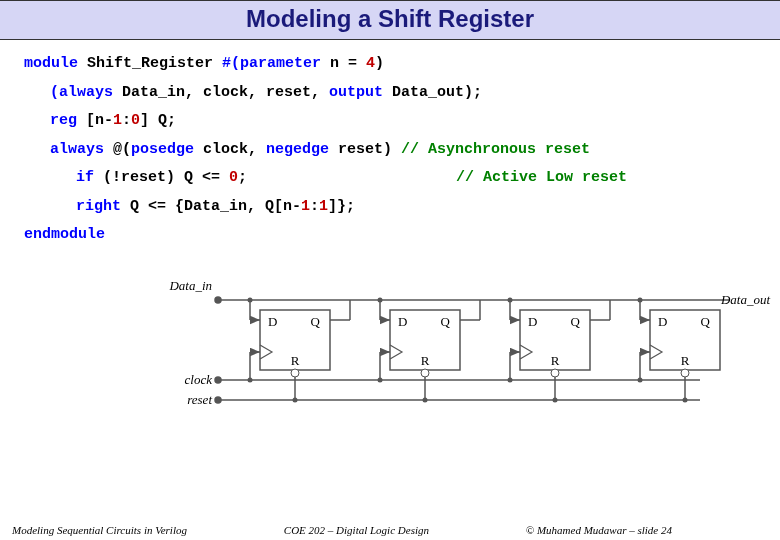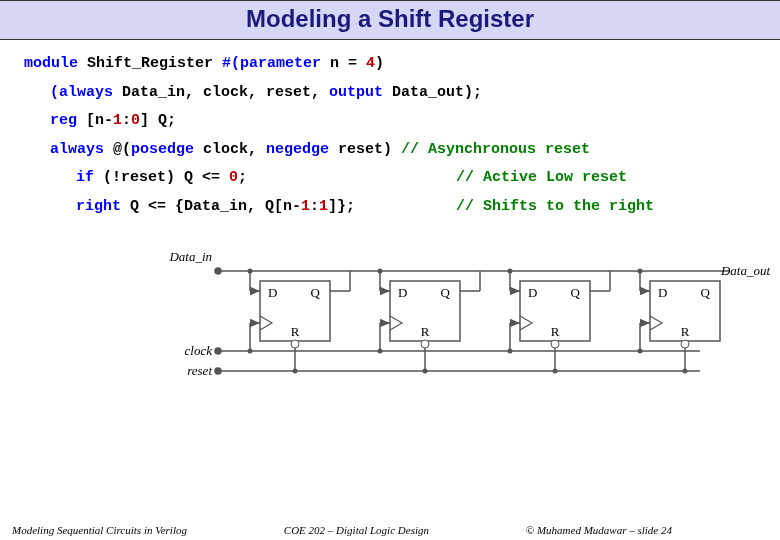--- a/index.html
+++ b/index.html
@@ -80,22 +80,24 @@
   </span>
   <span class="indent1">
     <span class="k-blue">always</span><span> @(</span><span class="k-blue">posedge</span><span> clock, </span><span class="k-blue">negedge</span><span> reset) </span><span class="k-green">// Asynchronous reset</span>
   </span>
   <span class="indent2 row9">
     <span class="left"><span class="k-blue">if</span><span> (!reset) Q &lt;= </span><span class="k-red">0</span><span>;</span></span>
       <span class="k-green">// Active Low reset</span>
   </span>
   <span class="indent2 row10">
     <span class="left"><span class="k-blue">right</span><span> Q &lt;= {Data_in, Q[n-</span><span class="k-red">1</span><span>:</span><span class="k-red">1</span><span>]};</span></span>
-      <span class="k-green">// Shifts to the right</span>
   </span>
+  <div>
+    <span class="k-blue">endmodule</span>
+  </div>
 </div>
 
 <div class="diagram">
 <svg width="620" height="160" viewBox="0 0 620 160">
   <defs>
     <marker id="arrow" markerWidth="8" markerHeight="8" refX="7" refY="3" orient="auto">
       <path d="M0,0 L7,3 L0,6 Z" fill="#555"></path>
     </marker>
   </defs>
   <g stroke="#555" stroke-width="1.5" fill="none">

